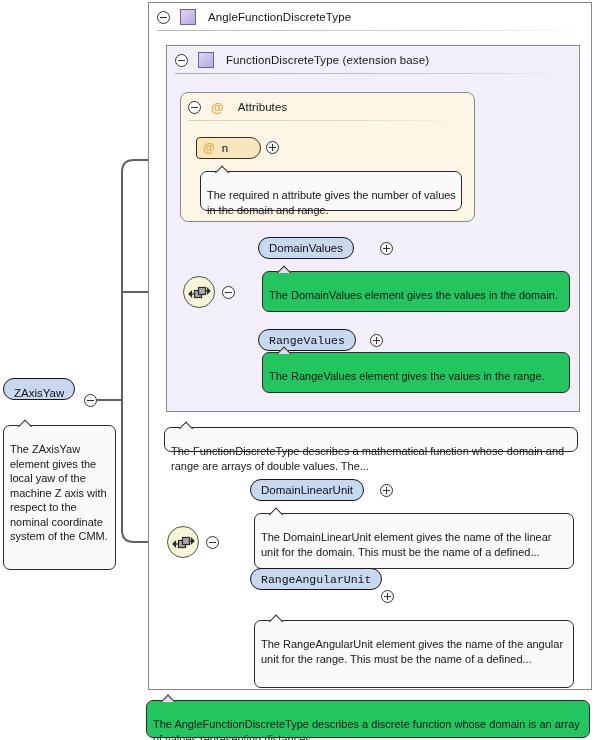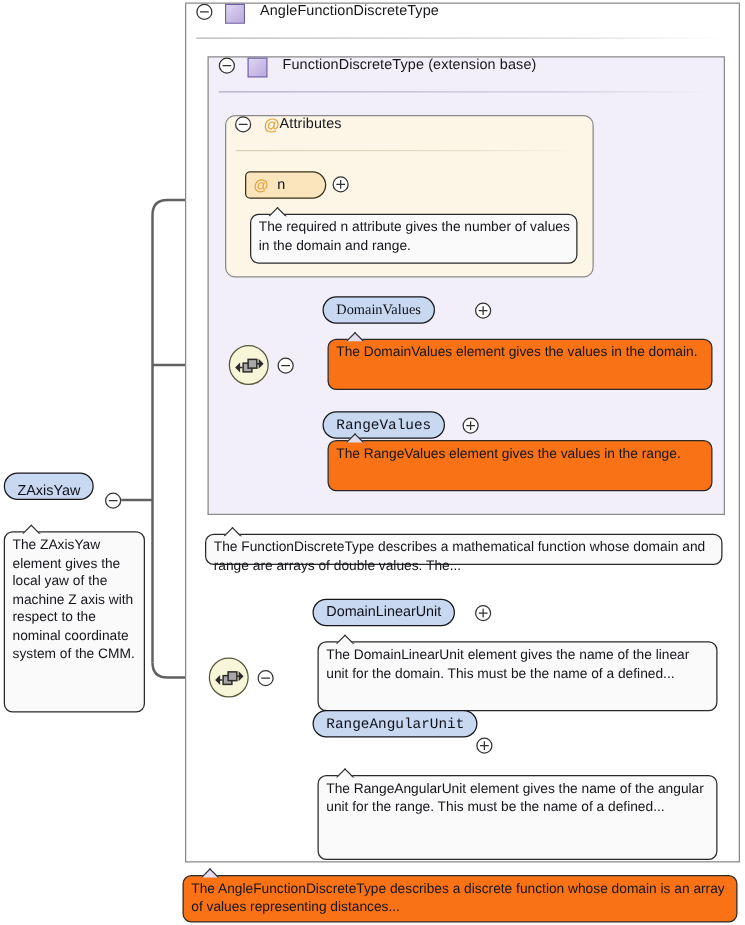--- a/index.html
+++ b/index.html
@@ -40,21 +40,21 @@
     background: #ffffff;
     border: 1px solid #8a8a8a;
     box-sizing: border-box;
   }
   .panel-head {
     position: absolute;
     left: 0; top: 0;
     height: 28px;
     width: 100%;
     display: flex;
-    align-items: flex-start;
+    align-items: center;
     box-sizing: border-box;
     padding-left: 8px;
   }
   .panel-head .hr-under {
     position: absolute;
     left: 8px;
     right: 10px;
     bottom: 0px;
     height: 1px;
     background: linear-gradient(to right, #b5b5b5, #d8d8d8 70%, #ffffff);
@@ -179,24 +179,24 @@
 
   
   .note {
     position: absolute;
     box-sizing: border-box;
     border: 1px solid #2a2a2a;
     border-radius: 7px;
     font-size: 11px;
     line-height: 14.5px;
     color: #15151c;
-    padding: 3px 5px 3px 6px;
+    padding: 16px 5px 3px 6px;
   }
   .note.white { background: #fafafa; }
-  .note.lav   { background: #f97316; }
+  .note.lav   { background: #22c55e; }
   
   .note .notch {
     position: absolute;
     top: -7px;
     left: 14px;
     width: 16px;
     height: 8px;
     overflow: hidden;
   }
   .note .notch::before {
@@ -274,21 +274,21 @@
       <div class="type-sq" style="margin-left:10px"></div>
       <span class="title-text" style="margin-left:12px">FunctionDiscreteType (extension base)</span>
       <div class="hr-under"></div>
     </div>
   </div>
 
   <div class="attr-panel">
     <div class="panel-head" style="padding-left:7px">
       <div class="circ"></div>
       <span class="at-icon" style="margin-left:10px">@</span>
-      <span class="title-text" style="margin-left:0">Attributes</span>
+      <span class="title-text" style="margin-left:14px">Attributes</span>
       <div class="hr-under"></div>
     </div>
   </div>
 
   <div class="pill attribute" style="left:196px; top:137px; width:65px;">
     <span class="at-icon" style="font-size:12px">@</span>
     <span>n</span>
   </div>
   <div class="badge" style="left:266px; top:141px;">
     <div class="circ plus"></div>
@@ -309,21 +309,21 @@
         <path d="M 7.5 14.5 L 5 17 L 7.5 19.5 Z"></path>
         <path d="M 21.5 14 L 26 14"></path>
         <path d="M 23.5 11.5 L 26 14 L 23.5 16.5 Z"></path>
       </g>
     </svg>
   </div>
   <div class="mini-circ" style="left:222px; top:286px;">
     <div class="circ"></div>
   </div>
 
-  <div class="pill element" style="left:258px; top:237px;font-family:Liberation Serif, serif;">
+  <div class="pill element" style="left:258px; top:237px;">
     <span>DomainValues</span>
   </div>
   <div class="badge" style="left:380px; top:242px;">
     <div class="circ plus"></div>
   </div>
   <div class="note lav" style="left:262px; top:271px; width:308px; height:41px;">
     <div class="notch"></div>
     <span>The DomainValues element gives the values in the domain.</span>
   </div>
 

